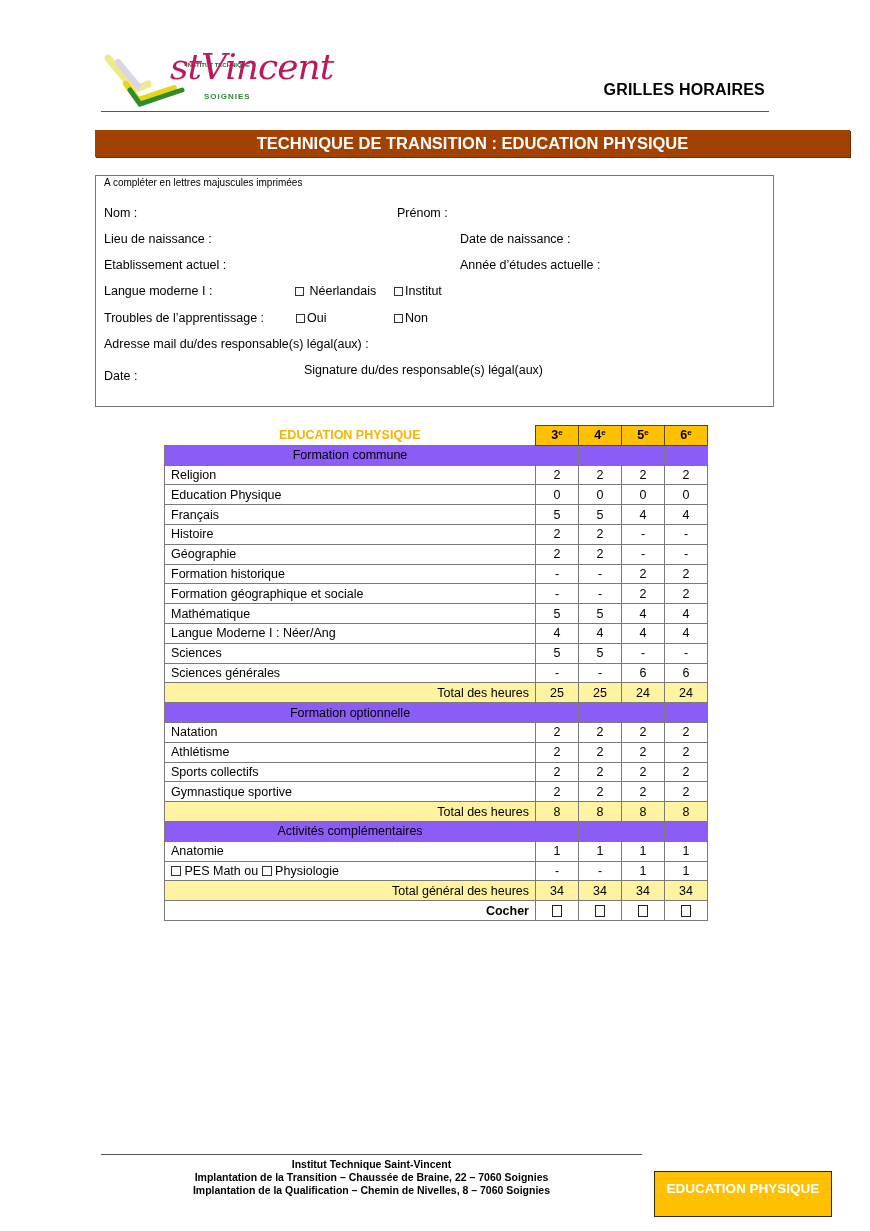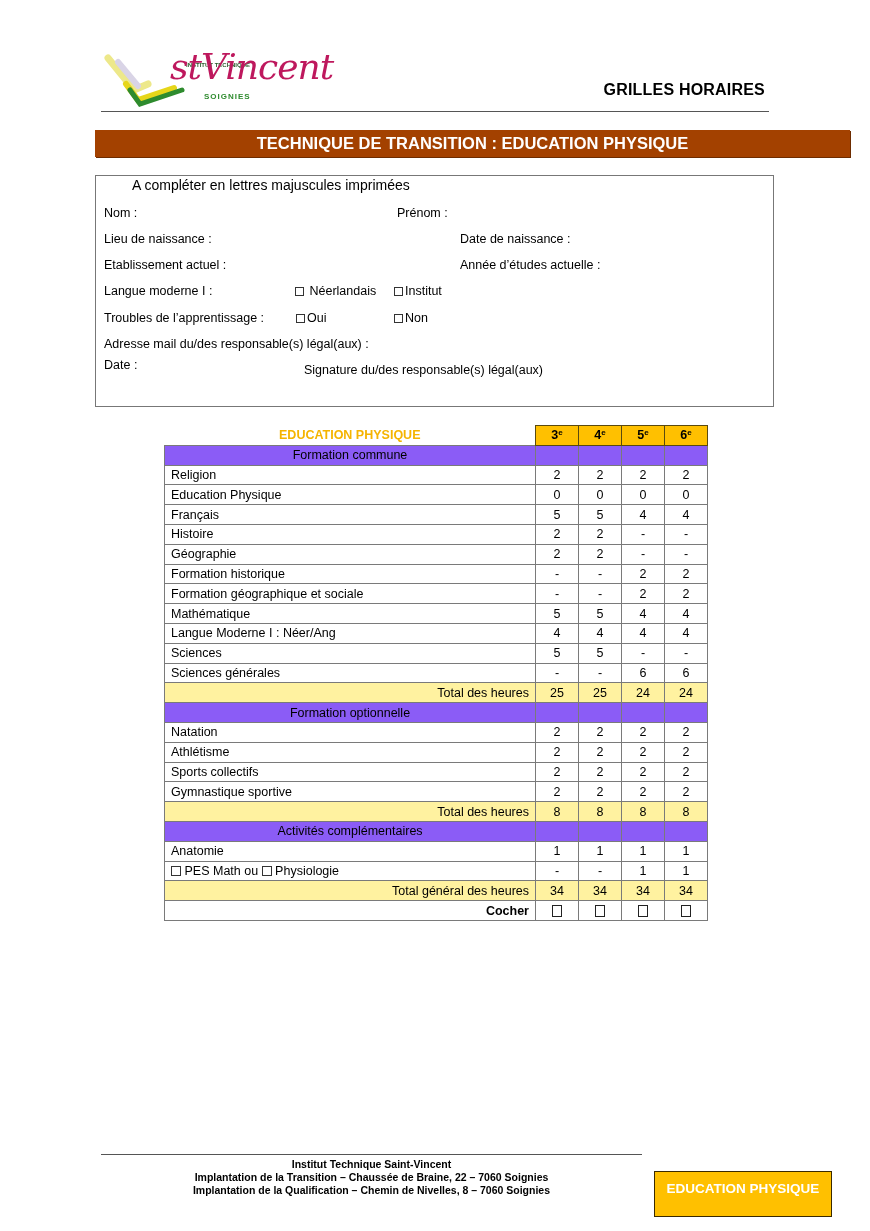--- a/index.html
+++ b/index.html
@@ -5,21 +5,21 @@
   html, body { margin:0; padding:0; background:#ffffff; }
   body { width:870px; height:1231px; position:relative; font-family:"Liberation Sans", sans-serif; color:#000; overflow:hidden; }
   .abs { position:absolute; }
   
   .logo { left:104px; top:44px; width:200px; height:66px; }
   .header-line { left:101px; top:111px; width:668px; height:1px; background:#555; }
   .grilles { right:105px; top:81px; font-weight:bold; font-size:16px; letter-spacing:0.2px; }
   .banner { left:95px; top:130px; width:755px; height:27px; background:#A34100; color:#fff; font-weight:bold; font-size:16.5px; text-align:center; line-height:27px; box-shadow: 1px 1px 0 #6d2c00; }
   
   .formbox { left:95px; top:175px; width:679px; height:232px; border:1px solid #777; box-sizing:border-box; }
-  .form-note { left:104px; top:177px; font-size:14px;margin-left:28px; }
+  .form-note { left:104px; top:177px; font-size:10px; }
   .fl { font-size:12.5px; white-space:nowrap; }
   .cb { display:inline-block; width:9px; height:9px; border:1px solid #333; box-sizing:border-box; vertical-align:-1px; margin-right:2px; }
   
   table.grid { position:absolute; left:164px; top:425px; border-collapse:collapse; font-size:12.5px; }
   table.grid td { border:1px solid #7a7a7a; height:19.8px; padding:0 6px; box-sizing:border-box; }
   td.subj { width:371px; }
   td.num { width:43px; text-align:center; padding:0; }
   tr.head td.title { border:none; text-align:center; color:#F5B400; font-weight:bold; font-size:12.5px; }
   tr.head td.num { background:#FFC000; font-weight:bold; border-color:#5a4a10; }
   tr.section td { background:#8b5cf6; }
@@ -77,21 +77,21 @@
 
 <div class="abs fl" style="left:104px;top:311px;">Troubles de l’apprentissage :</div>
 <div class="abs fl" style="left:296px;top:311px;">
   <span class="cb"></span><span>Oui</span>
 </div>
 <div class="abs fl" style="left:394px;top:311px;">
   <span class="cb"></span><span>Non</span>
 </div>
 
 <div class="abs fl" style="left:104px;top:337px;">Adresse mail du/des responsable(s) légal(aux) :</div>
-<div class="abs fl" style="left:104px;top:358px;text-align:center;">Date :</div>
+<div class="abs fl" style="left:104px;top:369px;text-align:center;">Date :</div>
 <div class="abs fl" style="left:304px;top:363px;">Signature du/des responsable(s) légal(aux)</div>
 
 <table class="grid">
   <tbody>
     <tr class="head">
       <td class="subj title">EDUCATION PHYSIQUE</td>
       <td class="num"><span>3</span><sup>e</sup></td>
       <td class="num"><span>4</span><sup>e</sup></td>
       <td class="num"><span>5</span><sup>e</sup></td>
       <td class="num"><span>6</span><sup>e</sup></td>

